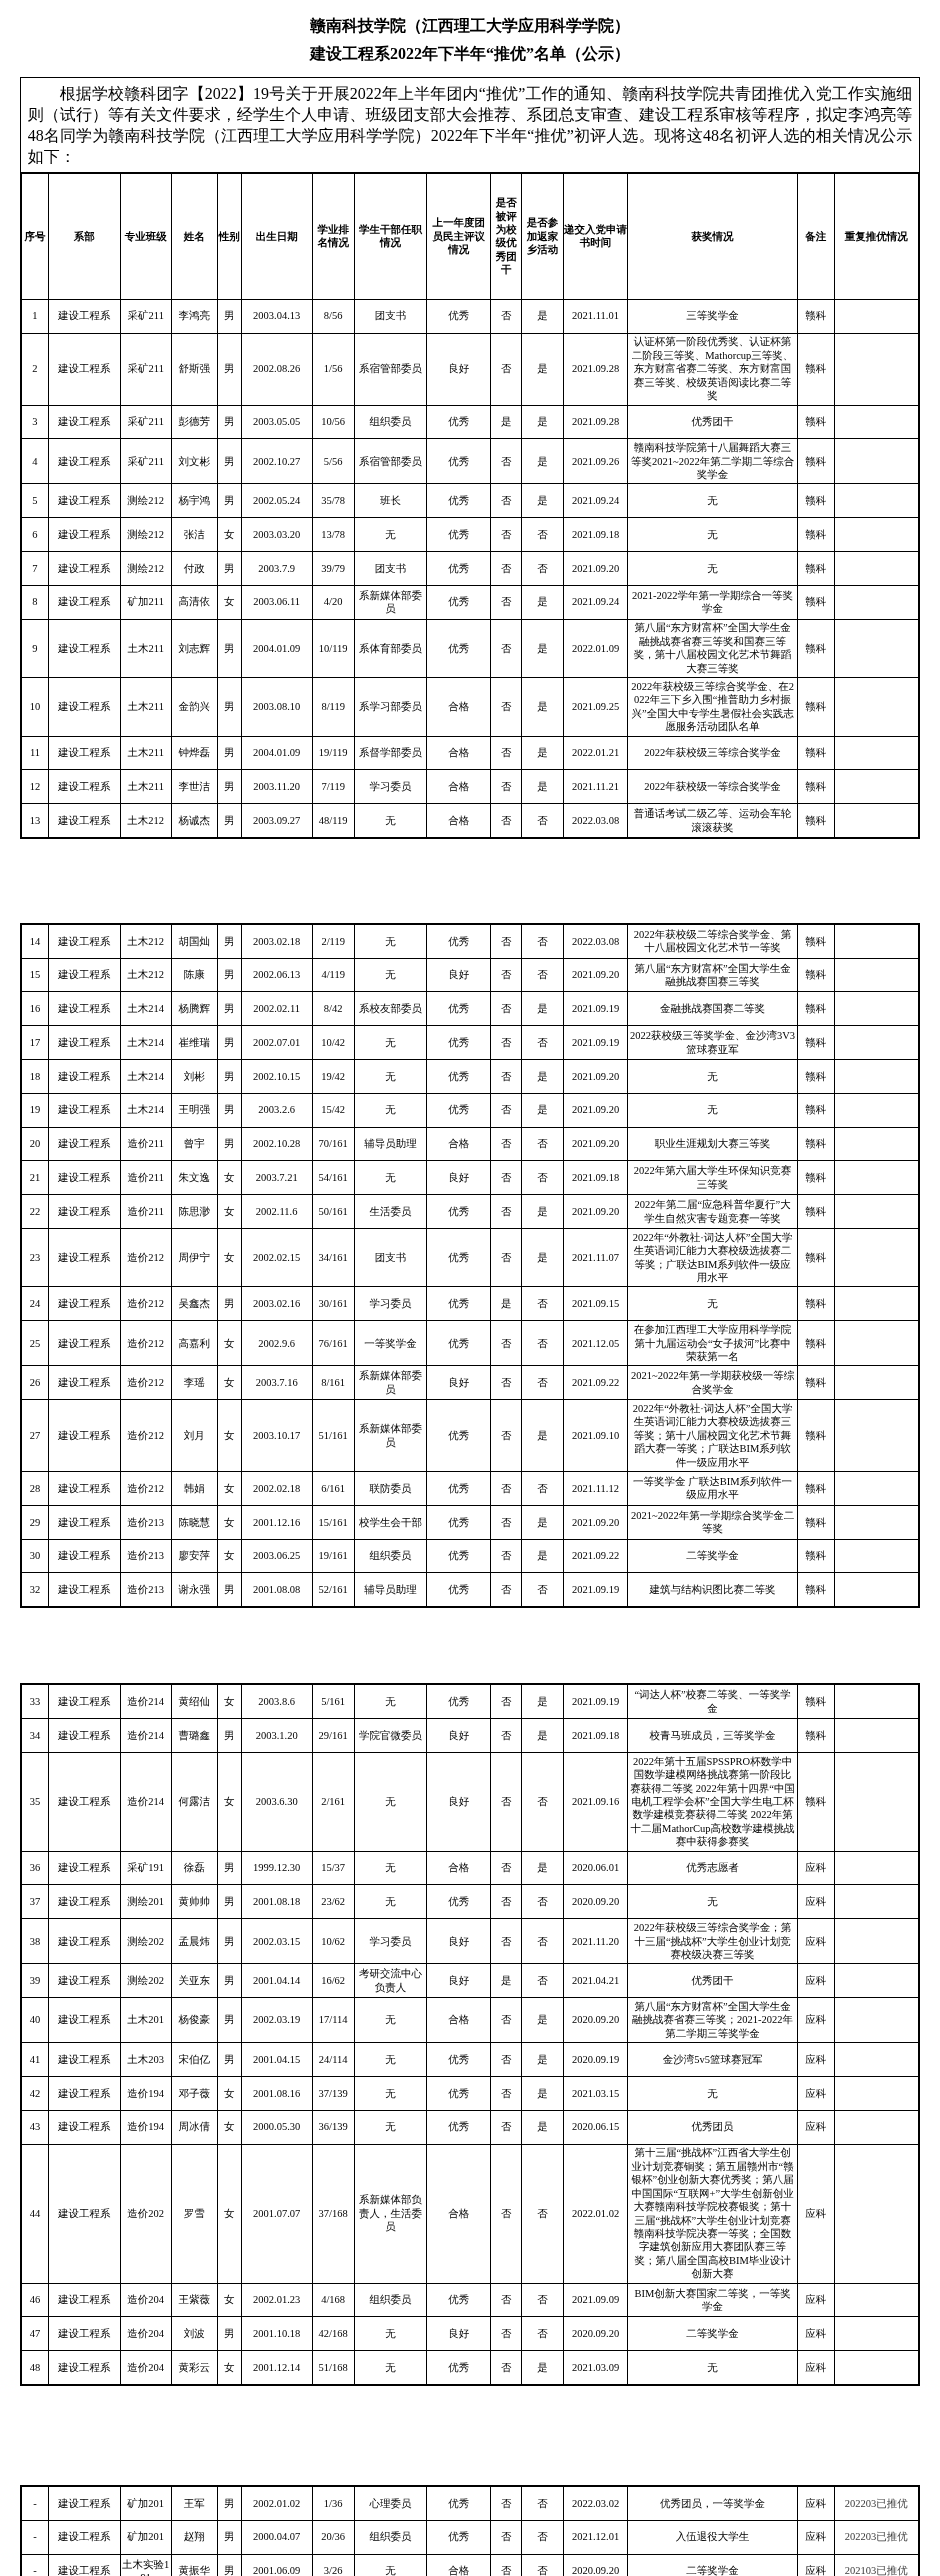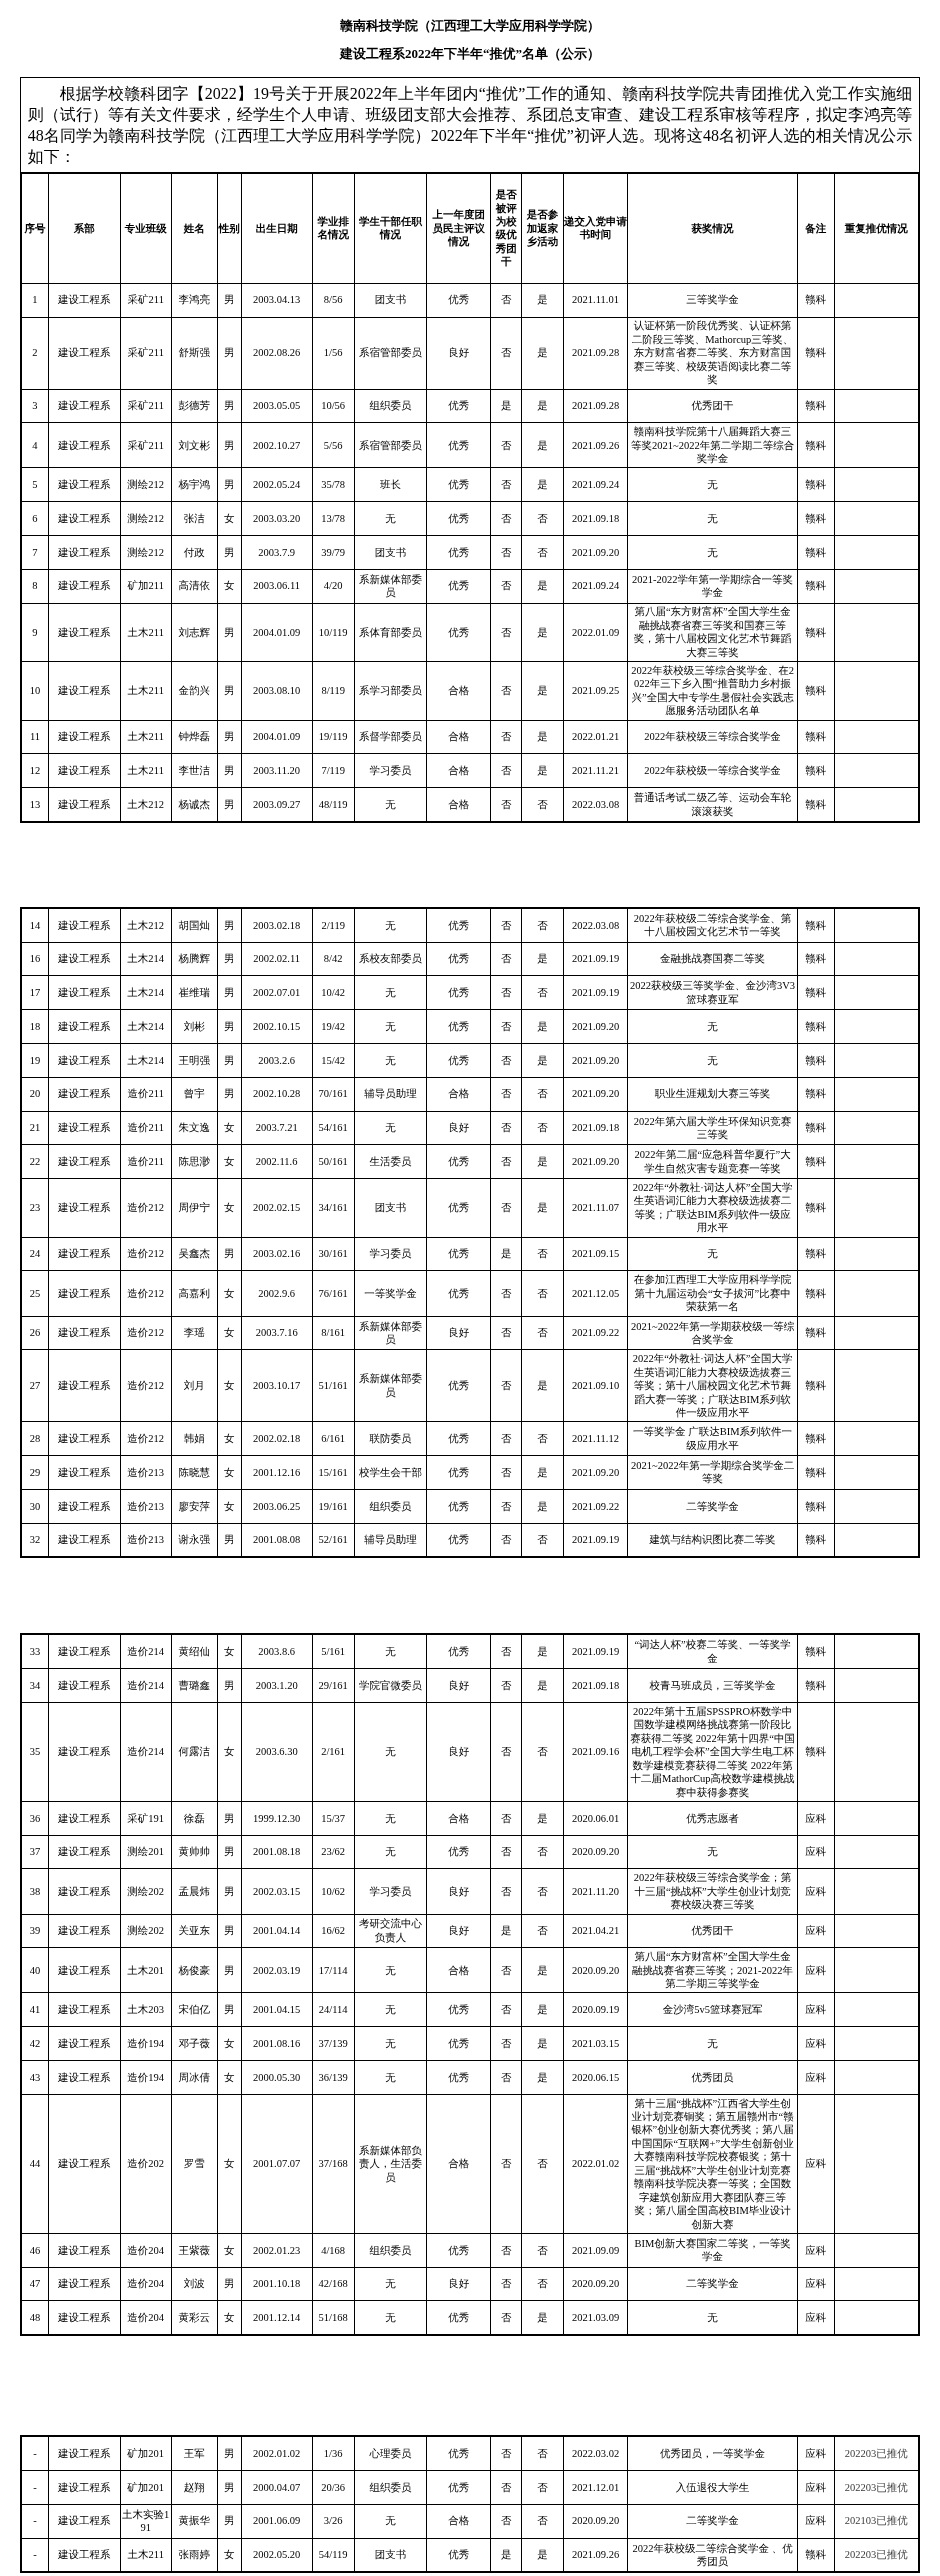--- a/index.html
+++ b/index.html
@@ -1,25 +1,25 @@
 <!DOCTYPE html>
 <html><head>
 <meta charset="utf-8">
 <style>
   html,body{margin:0;padding:0;background:#fff;color:#000;}
   body{width:940px;font-family:"Liberation Serif","DejaVu Serif",serif;}
   .page{box-sizing:border-box;width:940px;height:2576px;overflow:hidden;padding:11.5px 20px 0;}
-  .title-line{text-align:center;font-weight:bold;font-size:13px;line-height:28px;margin:0;}
+  .title-line{text-align:center;font-weight:bold;font-size:16px;line-height:28px;margin:0;}
   .doc-top{margin-top:9.6px;}
   .block{border:1.9px solid #000;}
   .intro{border-bottom:1px solid #000;padding:4.8px 6.7px;font-size:16px;line-height:1.32;text-indent:2em;text-align:justify;}
   table.roster{width:100%;border-collapse:collapse;table-layout:fixed;}
   table.roster th,table.roster td{border:1px solid #000;text-align:center;vertical-align:middle;
     font-size:10.5px;line-height:1.28;padding:1.9px 1px;word-break:break-all;}
-  table.roster th{font-weight:bold;padding:14px 0;}
+  table.roster th{font-weight:bold;padding:22px 0;}
   table.roster td{height:29px;}
   td.c7{font-size:9.6px;}
   td.c12{font-size:9.6px;}
   td.c13{font-size:10px;}
   td.c14{font-size:8px;color:#3a3a3a;}
   .gap-a{height:84px;}
   .gap-b{height:75px;}
   .gap-c{height:99px;}
 </style>
 </head>
@@ -330,20 +330,37 @@
             <td class="c7">无</td>
             <td class="c8">优秀</td>
             <td class="c9">否</td>
             <td class="c10">否</td>
             <td class="c11">2022.03.08</td>
             <td class="c12">2022年获校级二等综合奖学金、第十八届校园文化艺术节一等奖</td>
             <td class="c13">赣科</td>
             <td class="c14"></td>
           </tr>
           <tr>
+            <td class="c0">15</td>
+            <td class="c1">建设工程系</td>
+            <td class="c2">土木212</td>
+            <td class="c3">陈康</td>
+            <td class="c4">男</td>
+            <td class="c5">2002.06.13</td>
+            <td class="c6">4/119</td>
+            <td class="c7">无</td>
+            <td class="c8">良好</td>
+            <td class="c9">否</td>
+            <td class="c10">否</td>
+            <td class="c11">2021.09.20</td>
+            <td class="c12">第八届“东方财富杯”全国大学生金融挑战赛国赛三等奖</td>
+            <td class="c13">赣科</td>
+            <td class="c14"></td>
+          </tr>
+          <tr>
             <td class="c0">16</td>
             <td class="c1">建设工程系</td>
             <td class="c2">土木214</td>
             <td class="c3">杨腾辉</td>
             <td class="c4">男</td>
             <td class="c5">2002.02.11</td>
             <td class="c6">8/42</td>
             <td class="c7">系校友部委员</td>
             <td class="c8">优秀</td>
             <td class="c9">否</td>

